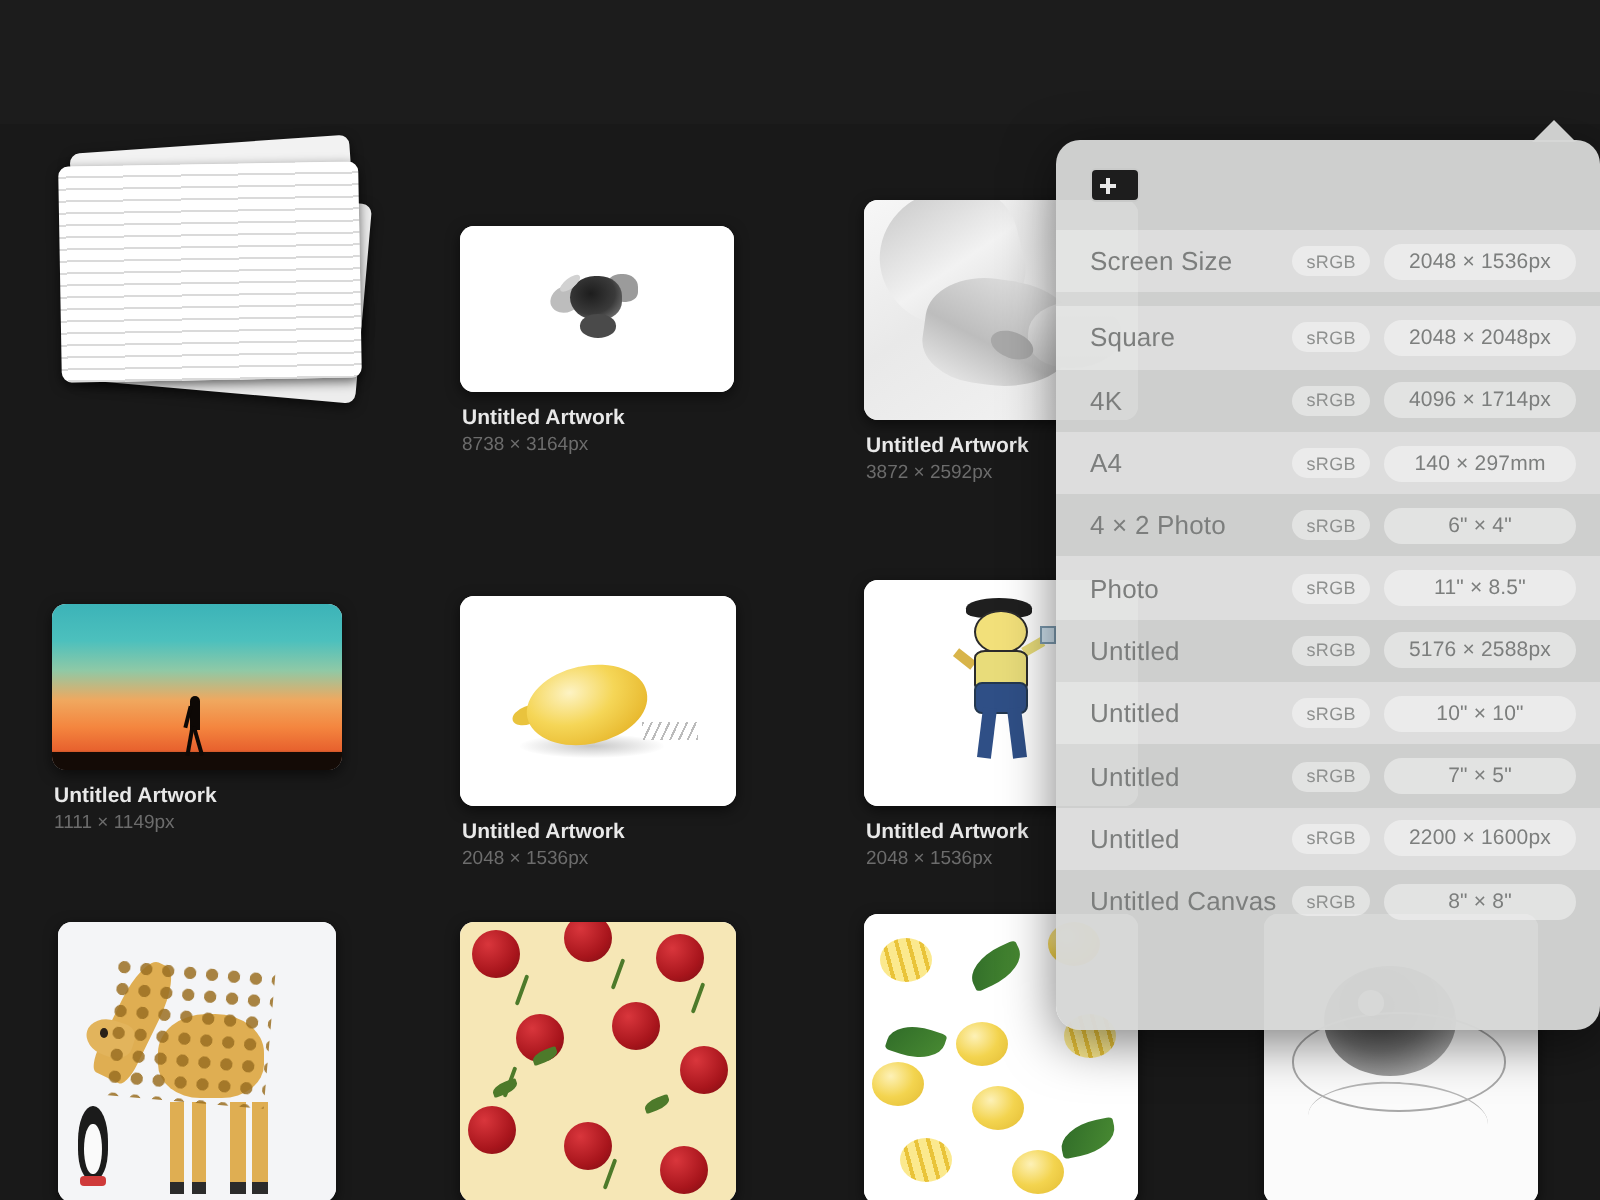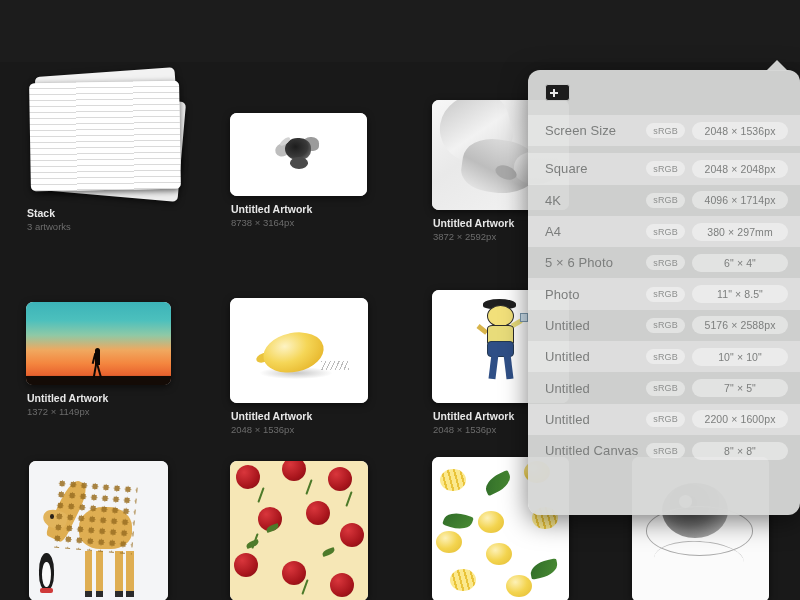--- a/index.html
+++ b/index.html
@@ -260,24 +260,20 @@
 </div>
 
 <div id="gallery">
 
   <div class="cell" style="left:26px; top:8px;">
     <div class="stack">
       <div class="sheet s1"></div>
       <div class="sheet s2"></div>
       <div class="sheet s3"></div>
     </div>
-    <div class="caption">
-      <div class="cap-title">Stack</div>
-      <div class="cap-sub">3 artworks</div>
-    </div>
   </div>
 
   <div class="cell" style="left:230px; top:51px;">
     <div class="thumb" style="width:137px;height:83px;">
       <div class="sketch-art">
         <div class="sk-b2"></div>
           <div class="sk-b3"></div>
           <div class="sk-blob"></div>
         <div class="sk-b4"></div>
           <div class="sk-b5"></div>
@@ -311,21 +307,21 @@
         <div class="walker">
             <div class="torso"></div>
             <div class="arm"></div>
             <div class="leg1"></div>
             <div class="leg2"></div>
           </div>
       </div>
     </div>
     <div class="caption">
       <div class="cap-title">Untitled Artwork</div>
-      <div class="cap-sub">1372 × 1149px</div>
+      <div class="cap-sub">1111 × 1149px</div>
     </div>
   </div>
 
   <div class="cell" style="left:230px; top:236px;">
     <div class="thumb" style="width:138px;height:105px;">
       <div class="lemon-art">
         <div class="lemon-shadow"></div>
         <div class="lemon-tip"></div>
         <div class="lemon-body"></div>
         <div class="lemon-sig"></div>
@@ -460,25 +456,25 @@
 
     <div class="preset-row">
       <span class="preset-name">4K</span>
       <span class="preset-cs">sRGB</span>
       <span class="preset-dim">4096 × 1714px</span>
     </div>
 
     <div class="preset-row band">
       <span class="preset-name">A4</span>
       <span class="preset-cs">sRGB</span>
-      <span class="preset-dim">380 × 297mm</span>
+      <span class="preset-dim">140 × 297mm</span>
     </div>
 
     <div class="preset-row">
-      <span class="preset-name">5 × 6 Photo</span>
+      <span class="preset-name">4 × 2 Photo</span>
       <span class="preset-cs">sRGB</span>
       <span class="preset-dim">6" × 4"</span>
     </div>
 
     <div class="preset-row band">
       <span class="preset-name">Photo</span>
       <span class="preset-cs">sRGB</span>
       <span class="preset-dim">11" × 8.5"</span>
     </div>
 

